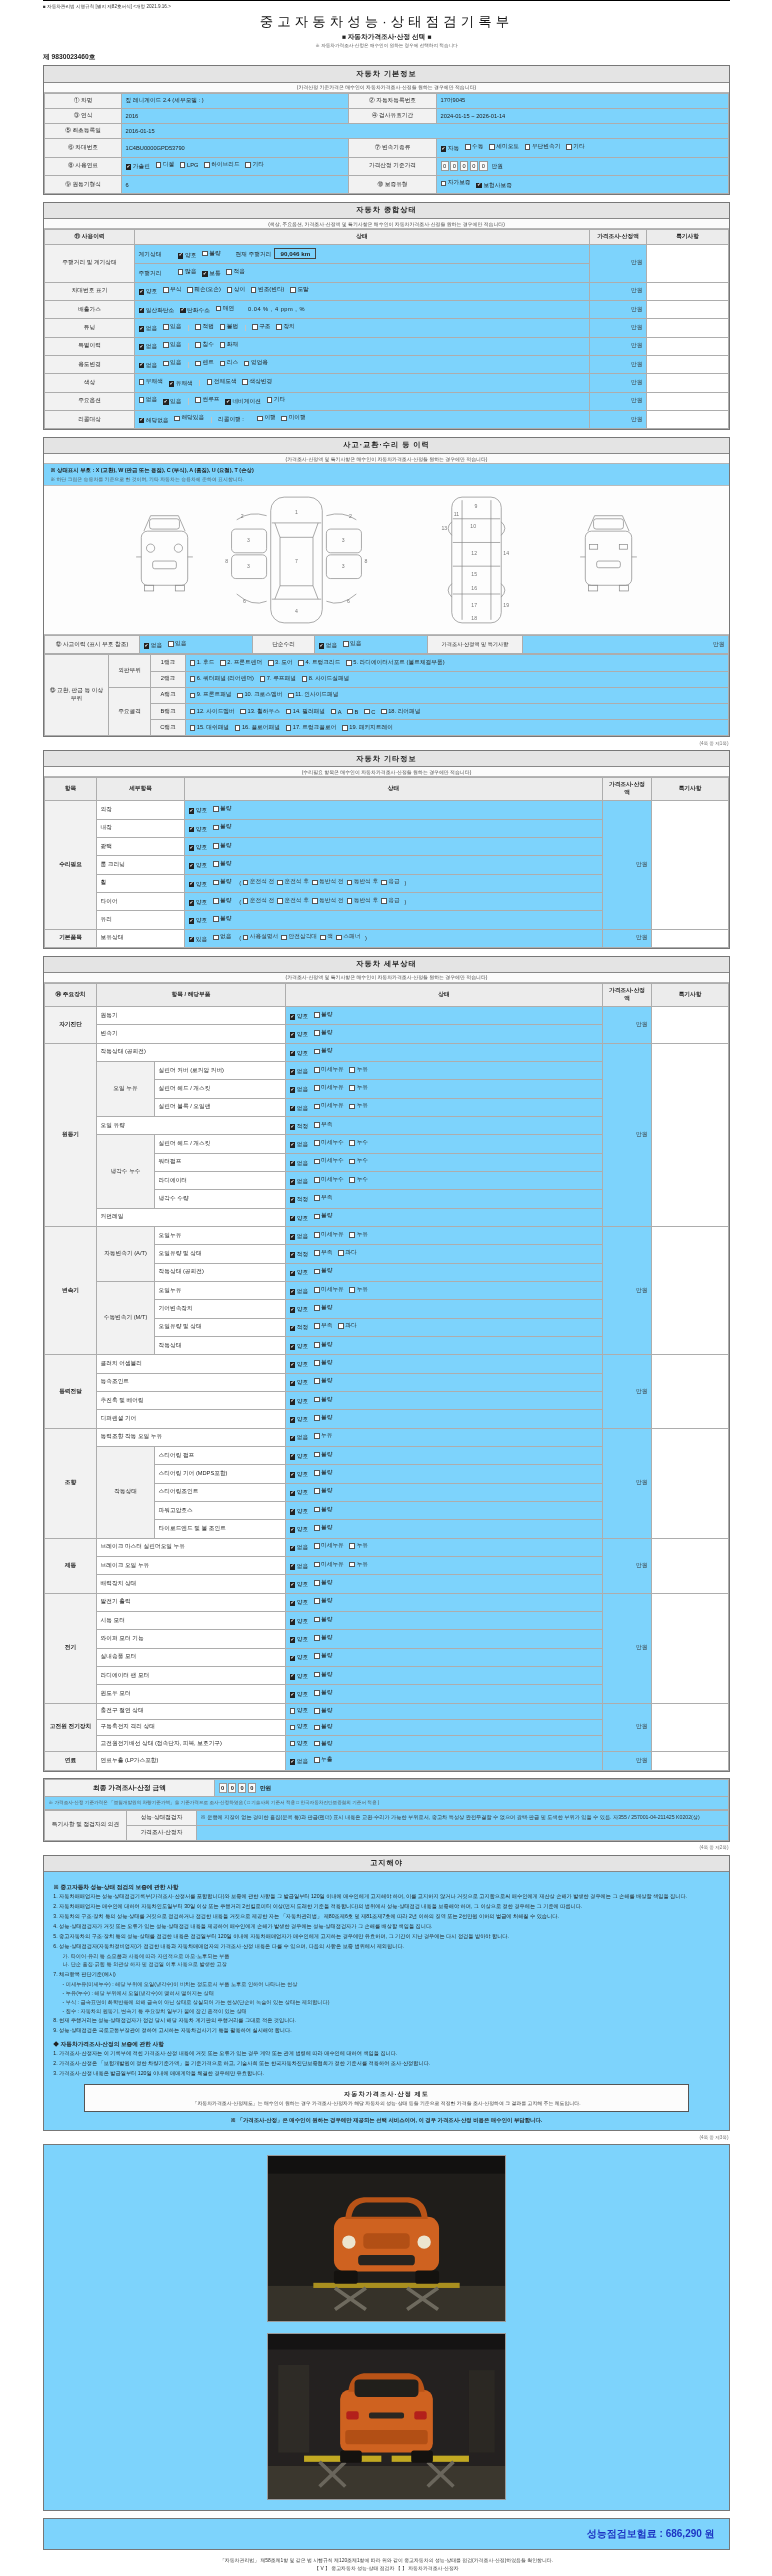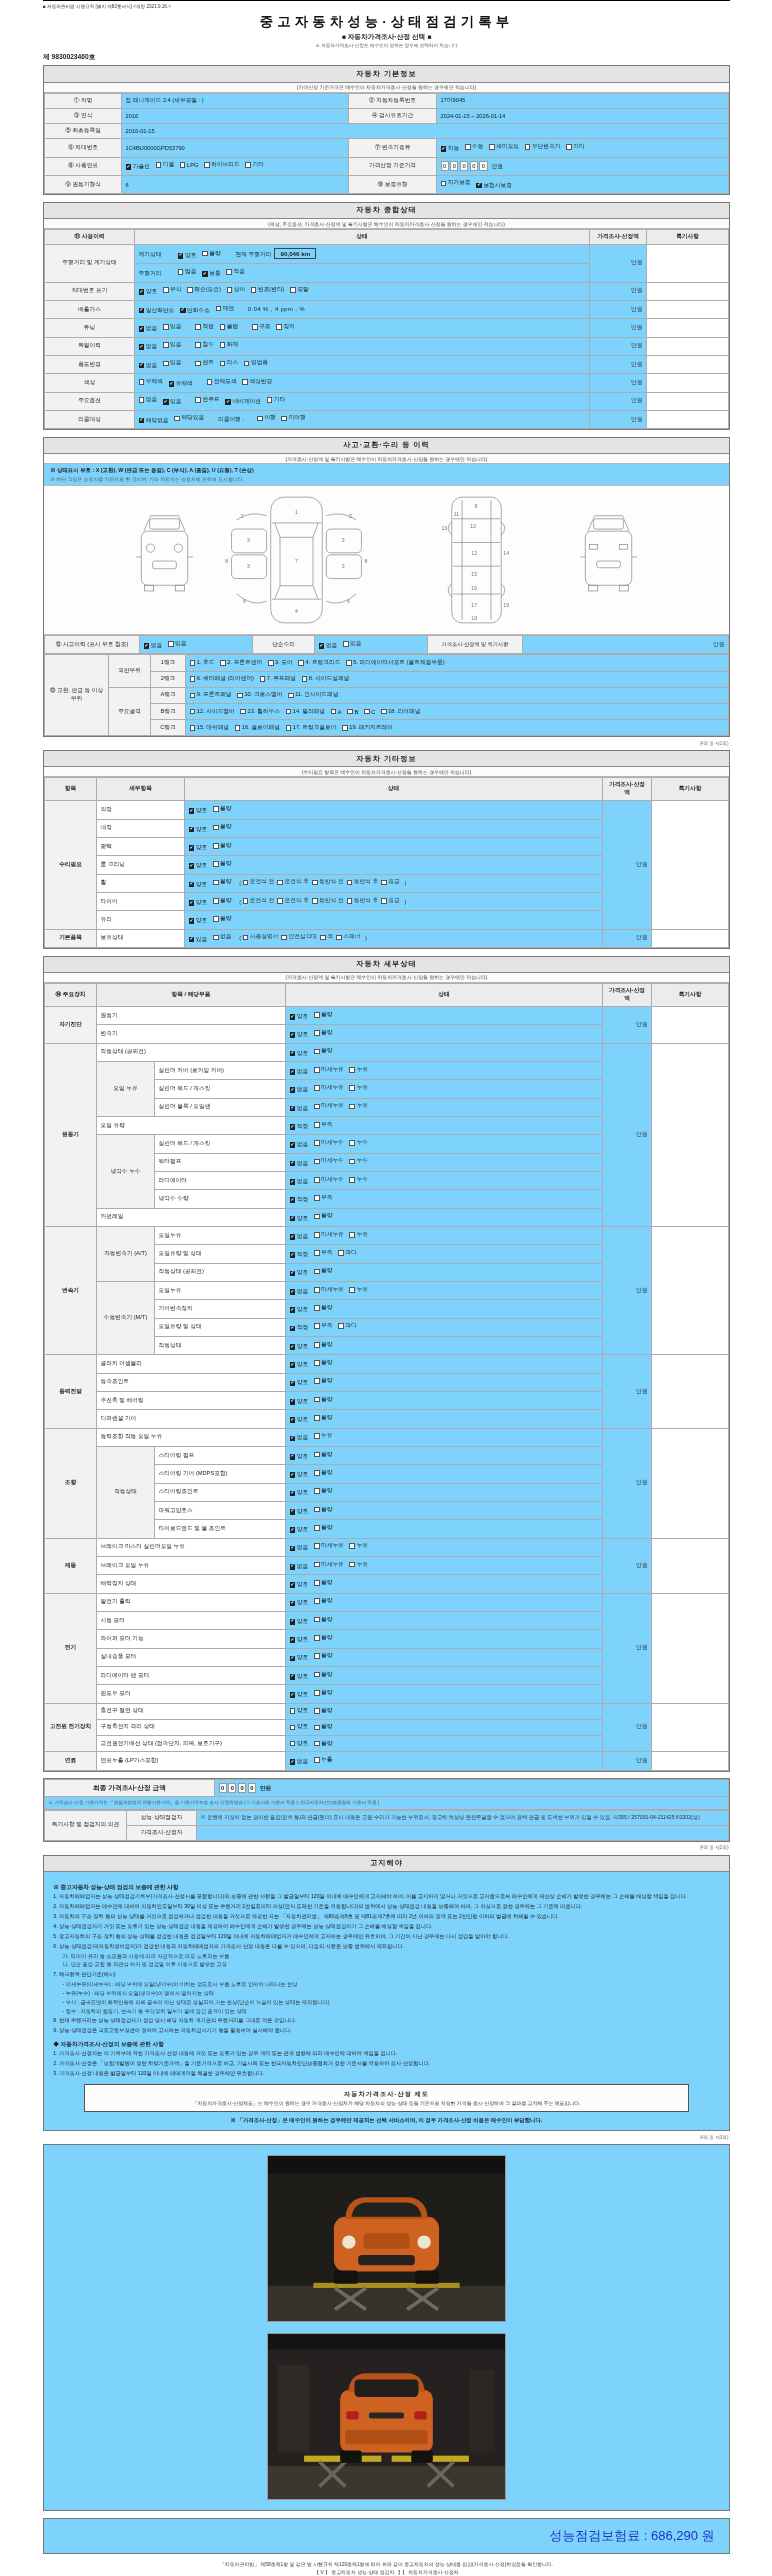--- a/index.html
+++ b/index.html
@@ -1,20 +1,20 @@
 <!DOCTYPE html>
 <html style="font-size:8.2px"><head>
 <meta charset="utf-8">
 <style>
   *{box-sizing:border-box;margin:0;padding:0}
   html,body{background:#ffffff}
   body{width:773px;height:2576px;overflow:hidden;font-family:"Liberation Sans",sans-serif;color:#222}
   .page{width:687px;margin:0 auto;padding-top:1.5px;border-top:1px solid #000}
   .topnote{font-size:4.6px;color:#333;padding:1px 0 4.1px}
-  .title{text-align:center;font-size:13.4px;font-weight:bold;letter-spacing:4.1px;color:#111}
+  .title{text-align:center;font-size:13.4px;font-weight:normal;letter-spacing:4.1px;color:#111}
   .subtitle{text-align:center;font-size:6.7px;font-weight:bold;margin-top:2.6px}
   .subnote{text-align:center;font-size:4.6px;color:#555;margin-top:1px}
   .docno{font-size:6.7px;font-weight:bold;margin:5.2px 0 3.1px}
   .sec{border:0.8px solid #777;margin-bottom:6.7px;background:#7dd3fc}
   .sec-title{background:#e4e4e4;border-bottom:0.5px solid #888;text-align:center;font-weight:bold;font-size:7.2px;padding:2.6px 0;letter-spacing:1px}
   .sec-note{font-size:4.9px;color:#444;text-align:center;padding:1.5px 0;border-bottom:0.5px solid #b5b5b5;background:#fbfbfb}
   table.tb{border-collapse:collapse;width:100%;font-size:5.7px}
   .tb td,.tb th{border:0.5px solid #adadad;padding:3.1px 3.6px;vertical-align:middle}
   .tb th{background:#ececec;font-weight:bold;text-align:center;font-size:5.7px}
   .lbl{background:#f2f2f2;text-align:center}
@@ -48,21 +48,21 @@
   .nt-h{font-weight:bold;font-size:5.7px;margin:4.6px 0 2.1px}
   .nt-p{margin:2.1px 0}
   .nt-s{margin:1px 0 1px 9.3px;color:#333}
   .nt-box{border:0.8px solid #555;margin:6.2px 31px 4.1px;padding:3.6px 6.2px;text-align:center;background:#fcfcfc}
   .nt-box-title{font-weight:bold;font-size:6.2px;margin-bottom:2.1px;letter-spacing:1px}
   .nt-box-text{font-size:4.9px;color:#333}
   .nt-final{text-align:center;font-weight:bold;font-size:5.4px;margin-top:3.6px}
   .photos-body{display:flex;flex-direction:column;align-items:center;gap:10.3px;padding:10.3px 0}
   .photo{border:0.5px solid #999;line-height:0}
   .sign-body{display:flex;justify-content:flex-end;align-items:center;padding:8.2px 14.4px;min-height:29px}
-  .fee{font-weight:normal;font-size:13px}
+  .fee{font-weight:bold;font-size:10px}
   .footer{text-align:center;font-size:4.9px;color:#333;line-height:1.7;margin:2.1px 0 10.3px}
 </style>
 </head>
 <body>
 
 <div class="page">
   <div class="topnote">■ 자동차관리법 시행규칙 [별지 제82호서식] &lt;개정 2021.9.16.&gt;</div>
   <div class="titleblock">
     <div class="title">중고자동차성능·상태점검기록부</div>
     <div class="subtitle">■ 자동차가격조사·산정 선택 ■</div>

